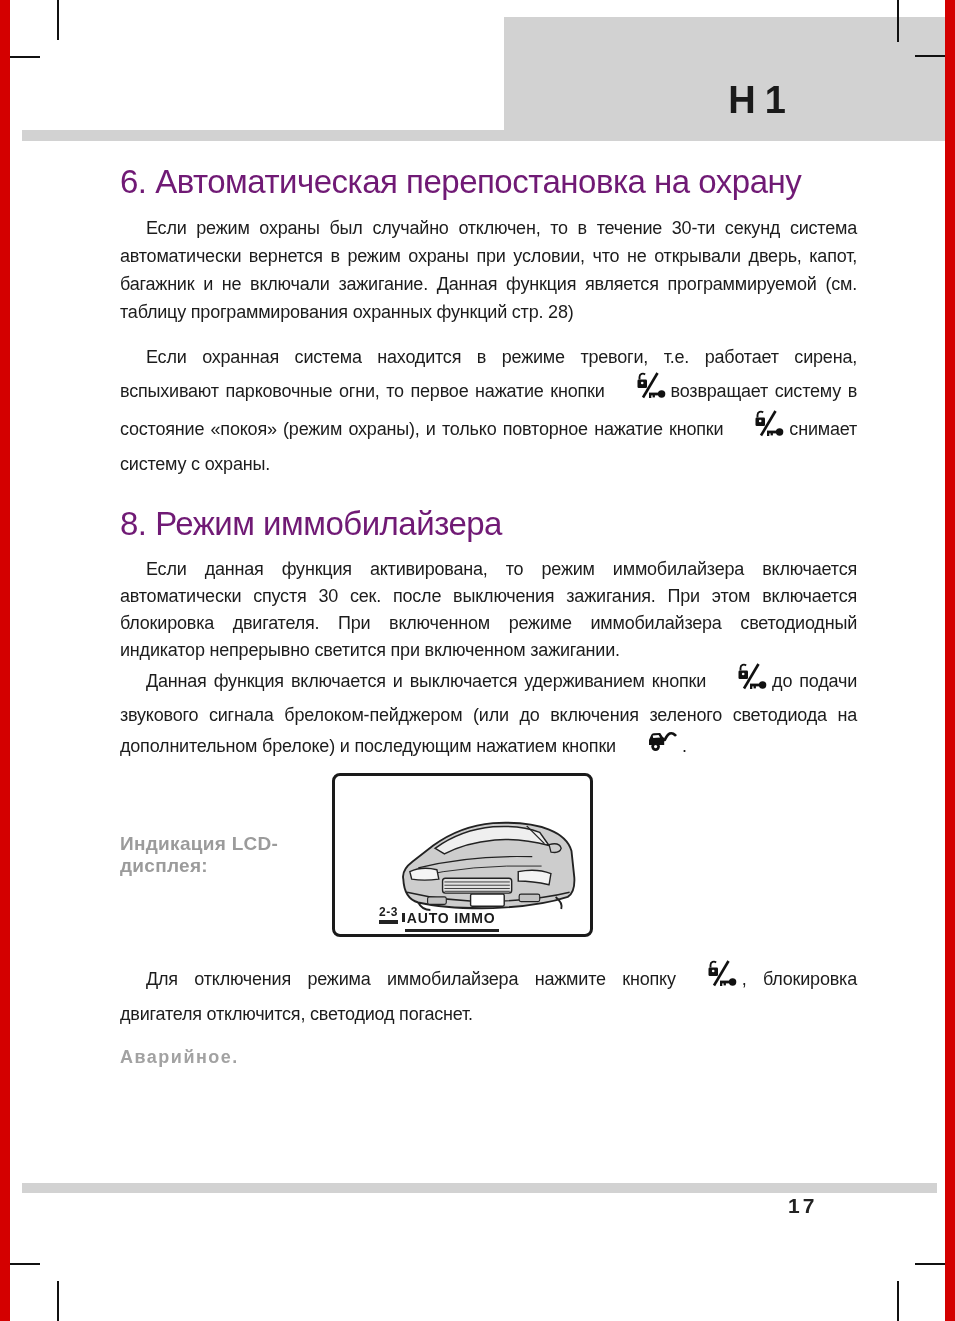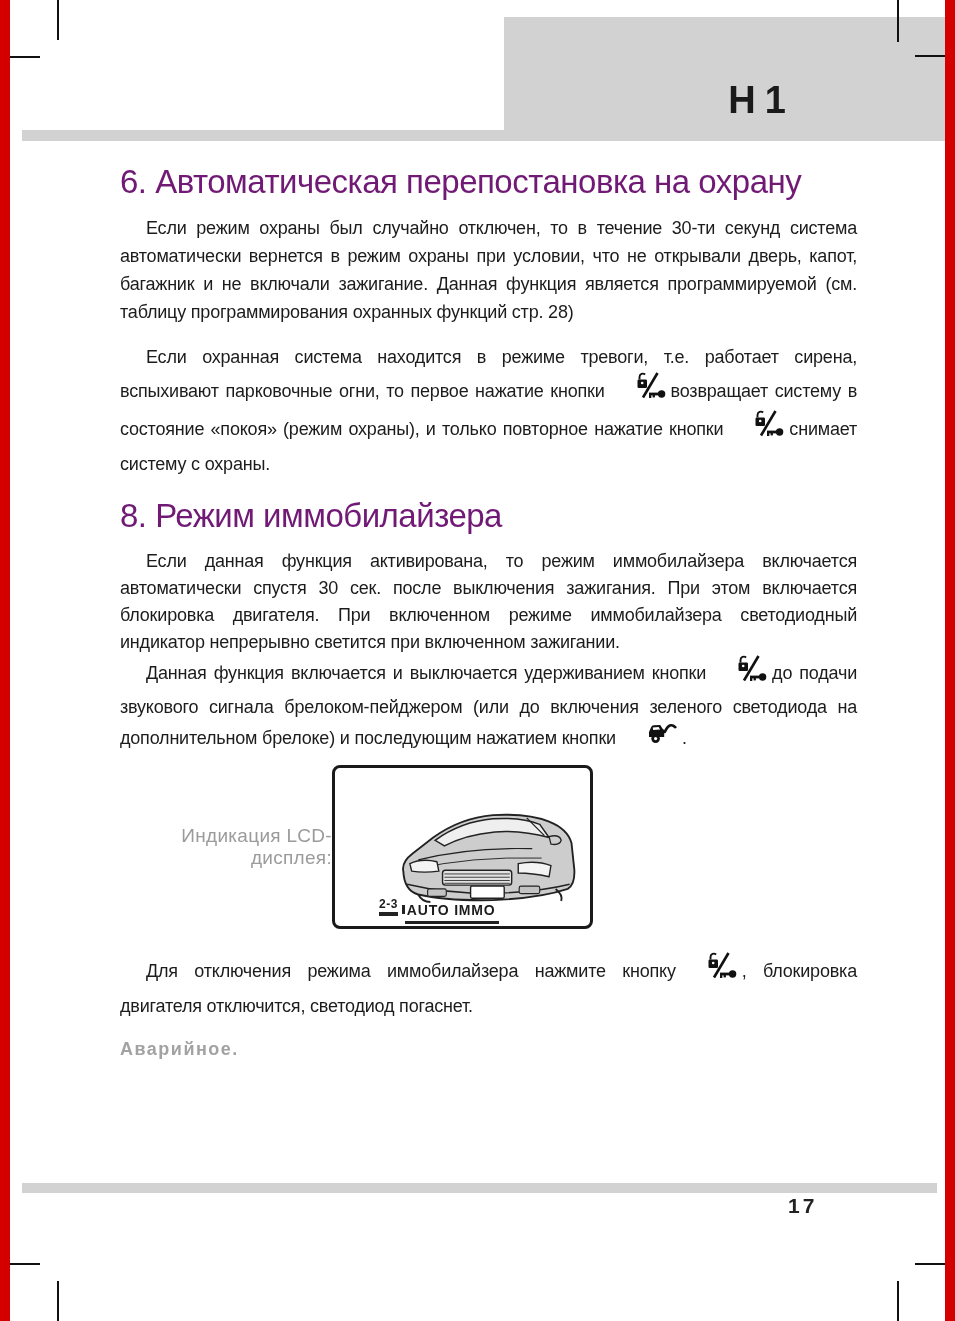--- a/index.html
+++ b/index.html
@@ -23,27 +23,27 @@
   #rule-bottom{left:22px;top:1183px;width:915px;height:10px;}
 
   
   #content{position:absolute;left:120px;top:162px;width:737px;}
   h2.sec{font-size:33px;font-weight:400;letter-spacing:-0.5px;line-height:40px;margin:0 0 12px 0;color:#701a75;}
   p.body{font-size:18px;line-height:28px;letter-spacing:-0.2px;margin:0;text-align:justify;text-indent:26px;color:#1c1c1c;}
   p.with-icons{line-height:31px;}
   .icon{display:inline-block;vertical-align:middle;margin:0 5px;position:relative;top:-2px;}
 
   #p6{margin-bottom:16px;}
-  #p7{line-height:31px;margin-bottom:16px;}
+  #p7{line-height:31px;margin-bottom:24px;}
   #p8a{line-height:27px;}
   #p8b{line-height:29px;margin-bottom:8px;}
 
   
   #lcd-row{display:flex;align-items:center;margin:0;}
-  #lcd-caption{flex:0 0 212px;font-size:19px;font-weight:normal;color:#9b9b9b;letter-spacing:0.3px;text-align:right;}
+  #lcd-caption{flex:0 0 212px;font-size:19px;font-weight:bold;color:#9b9b9b;letter-spacing:0.3px;}
   #lcd-box{position:relative;width:255px;height:158px;border:3px solid #1a1a1a;border-radius:8px;background:#fff;}
   #car-illustration{position:absolute;right:8px;top:34px;}
   #lcd-indicator{position:absolute;left:44px;bottom:14px;white-space:nowrap;}
   #lcd-segment-number{font-size:12px;font-weight:bold;letter-spacing:0.5px;border-bottom:4px solid #222;padding-bottom:1px;}
   #lcd-step{display:inline-block;width:4px;height:9px;border-right:3px solid #222;position:relative;top:6px;}
   #lcd-display-text{font-size:14px;font-weight:bold;letter-spacing:0.8px;border-bottom:3px solid #222;
                     padding:0 4px 3px 2px;position:relative;top:7px;}
 
   #p-disable{margin-top:24px;line-height:31px;}
 

